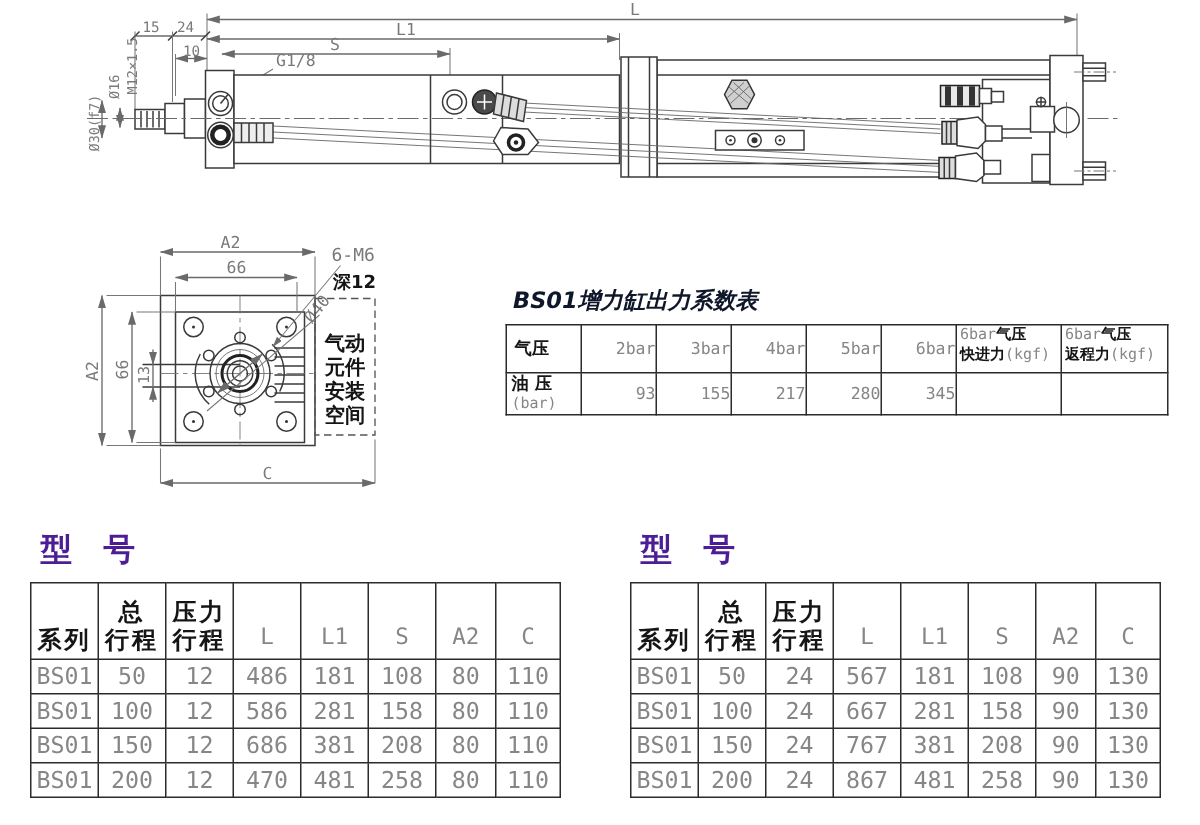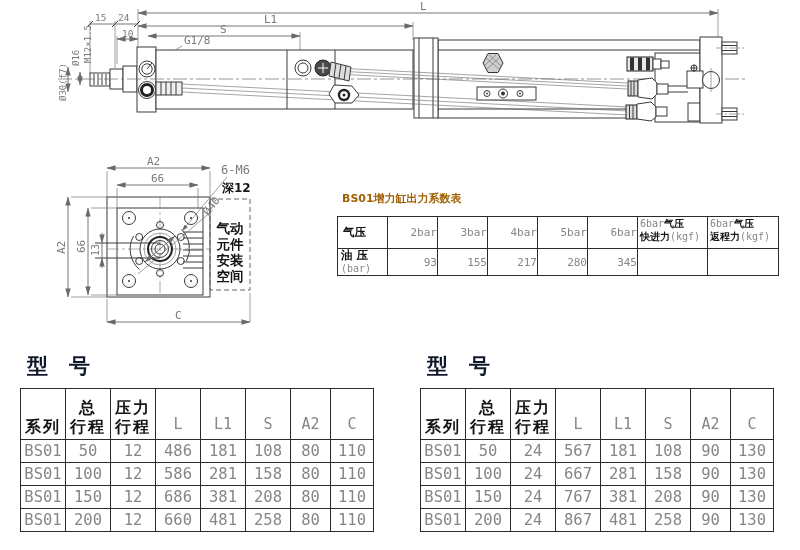--- a/index.html
+++ b/index.html
@@ -5,22 +5,22 @@
   html,body{margin:0;padding:0;background:#fff;}
   .canvas{position:relative;width:800px;height:550px;background:#ffffff;overflow:hidden;
           font-family:"DejaVu Sans",sans-serif;}
   .abs{position:absolute;}
 
   
   .cad, .num{font-family:"DejaVu Sans Mono","Liberation Mono",monospace;color:#868686;}
   .cn{font-family:"DejaVu Sans",sans-serif;font-weight:bold;color:#151515;}
 
   
-  .big-title{font-size:21px;font-weight:bold;color:#0f172a;font-family:"DejaVu Sans",sans-serif;}
-  .ft-title{font-size:11px;font-weight:bold;color:#a16207;font-family:"DejaVu Sans",sans-serif;}
+  .big-title{font-size:21px;font-weight:bold;color:#4c1d95;font-family:"DejaVu Sans",sans-serif;}
+  .ft-title{font-size:15px;font-weight:bold;color:#0f172a;font-family:"DejaVu Sans",sans-serif;font-style:italic;}
 
   
   table{border-collapse:collapse;table-layout:fixed;}
   .force-table{width:441px;}
   .force-table th,.force-table td{border:1px solid #2b2b2b;padding:0;overflow:hidden;}
   .force-table thead tr{height:32px;}
   .force-table .r1{height:17px;}
   .force-table .r2{height:27px;}
   .force-table th.cnh{font-size:11.5px;text-align:left;padding-left:5px;}
   .force-table th.num{font-size:11px;font-weight:normal;text-align:right;}
@@ -411,21 +411,21 @@
           <td class="cell-num">686</td>
           <td class="cell-num">381</td>
           <td class="cell-num">208</td>
           <td class="cell-num">80</td>
           <td class="cell-num">110</td>
         </tr>
         <tr>
           <td class="cell-series">BS01</td>
           <td class="cell-num">200</td>
           <td class="cell-num">12</td>
-          <td class="cell-num">660</td>
+          <td class="cell-num">470</td>
           <td class="cell-num">481</td>
           <td class="cell-num">258</td>
           <td class="cell-num">80</td>
           <td class="cell-num">110</td>
         </tr>
       </tbody>
   </table>
 
   <div class="abs big-title" style="left:427px;top:352px">型　号</div>
   <table class="abs model-table" style="left:420px;top:388px">

